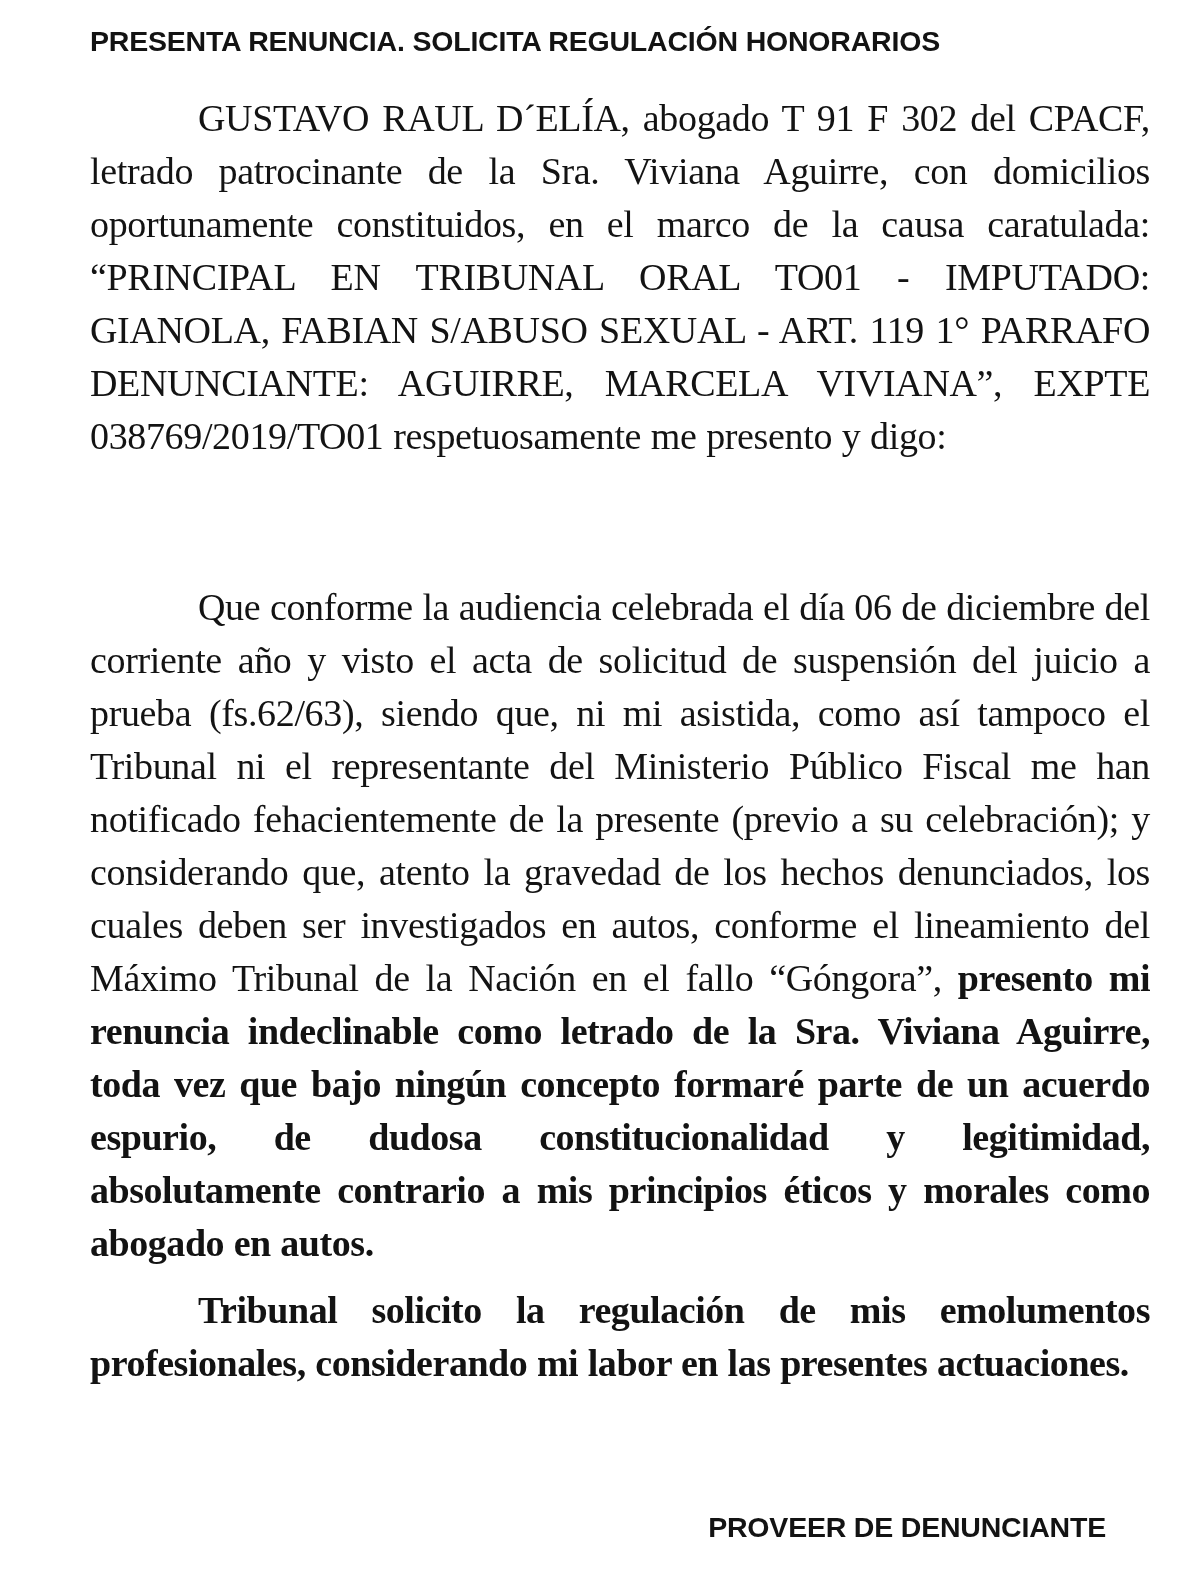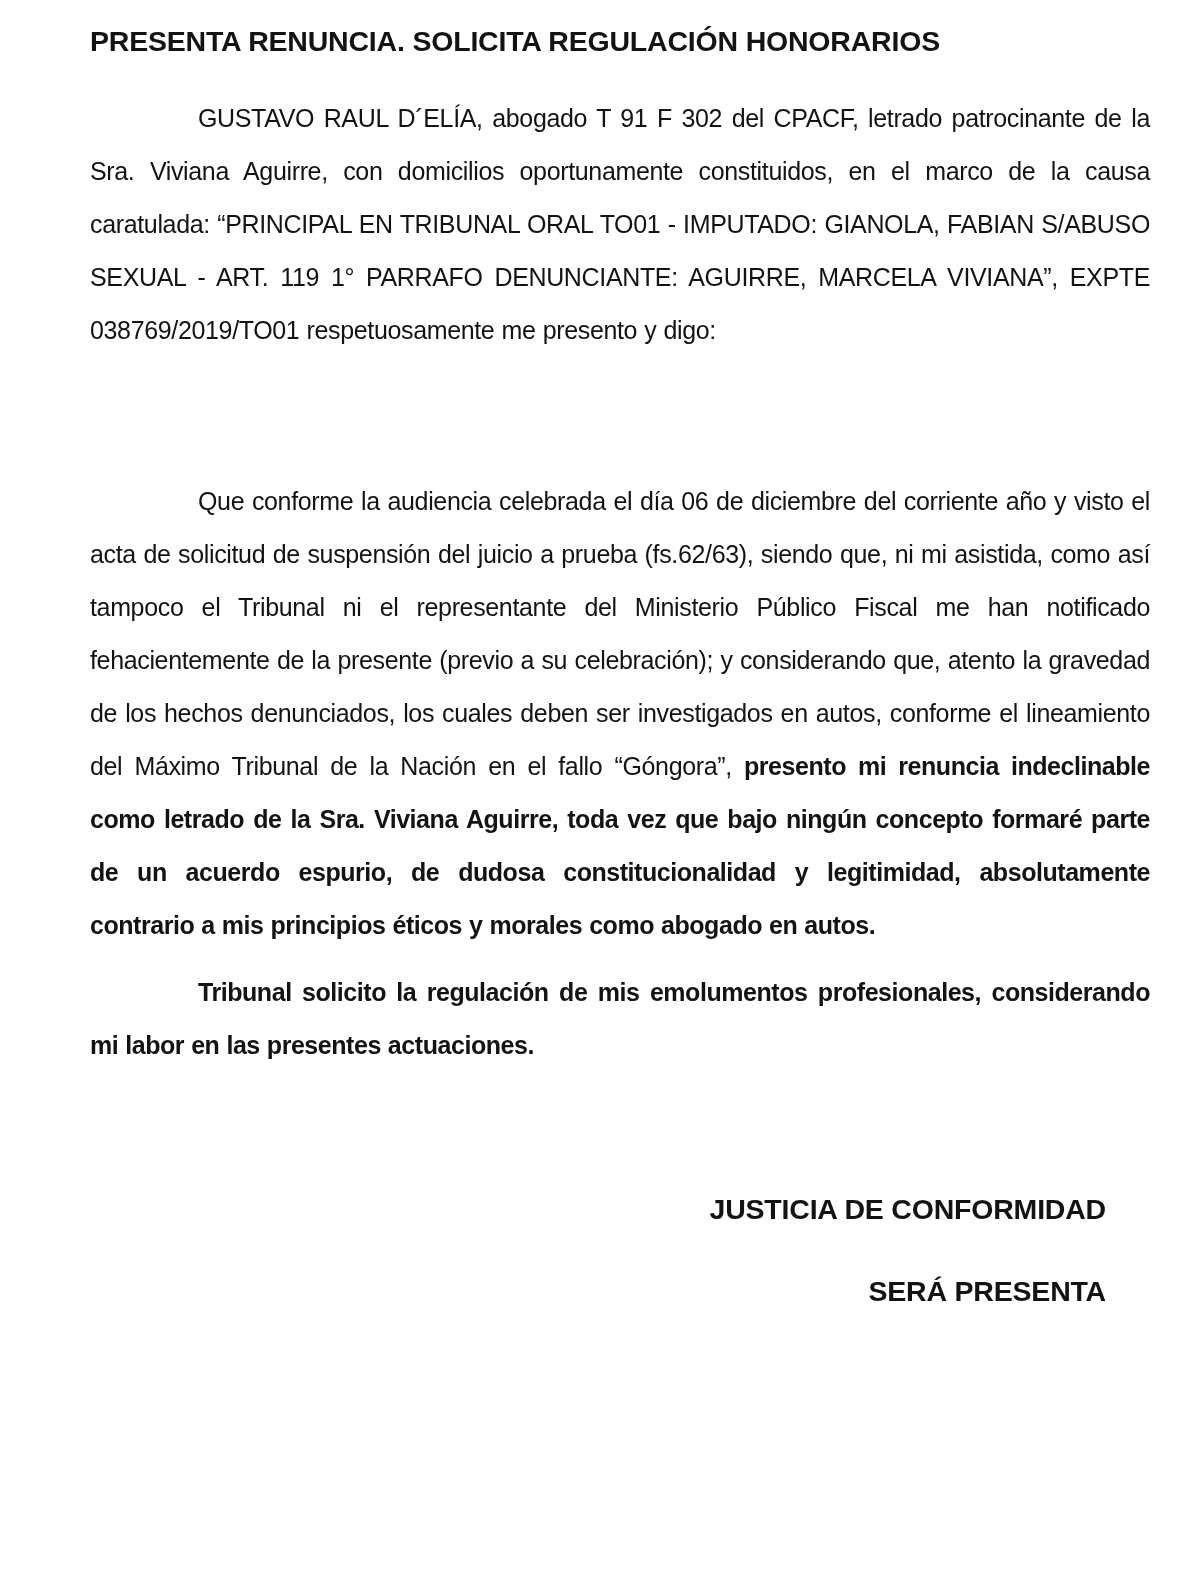--- a/index.html
+++ b/index.html
@@ -31,27 +31,28 @@
     padding-top: 24px;
     white-space: nowrap;
   }
   .salutation {
     font-size: 29px;
     font-weight: normal;
     line-height: 1.2;
     margin-top: 42px;
   }
   .body-block {
-    font-size: 25px;
+    font-size: 38px;
     line-height: 53px;
     text-align: justify;
     text-justify: inter-word;
     letter-spacing: -0.35px;
     word-spacing: 0.5px;
     hyphens: none;
+    font-family: Liberation Serif, serif;
   }
   .block-intro {
     margin-top: 34px;
   }
   .block-argument {
     margin-top: 118px;
   }
   .block-fees {
     margin-top: 14px;
   }
@@ -98,17 +99,17 @@
 
   <div class="body-block block-argument">
     <span class="indent">Que conforme la audiencia celebrada el día 06 de diciembre del corriente año y visto el acta de solicitud de suspensión del juicio a prueba (fs.62/63), siendo que, ni mi asistida, como así tampoco el Tribunal ni el representante del Ministerio Público Fiscal me han notificado fehacientemente de la presente (previo a su celebración); y considerando que, atento la gravedad de los hechos denunciados, los cuales deben ser investigados en autos, conforme el lineamiento del Máximo Tribunal de la Nación en el fallo “Góngora”, </span><span class="strong-run">presento mi renuncia indeclinable como letrado de la Sra. Viviana Aguirre, toda vez que bajo ningún concepto formaré parte de un acuerdo espurio, de dudosa constitucionalidad y legitimidad, absolutamente  contrario a mis principios éticos y morales como abogado en autos.</span>
   </div>
 
   <div class="body-block block-fees">
     <span class="indent fees-text">Tribunal solicito la regulación de mis emolumentos profesionales, considerando mi labor en las presentes actuaciones.</span>
   </div>
 
   <div class="closing">
-    <div class="closing-line">JUSTICIA DE CONFORMIDAD</div>
+    <div class="closing-line">PROVEER DE DENUNCIANTE</div>
     <div class="closing-line second">SERÁ PRESENTA</div>
   </div>
 
 </div>
 
 </body></html>

